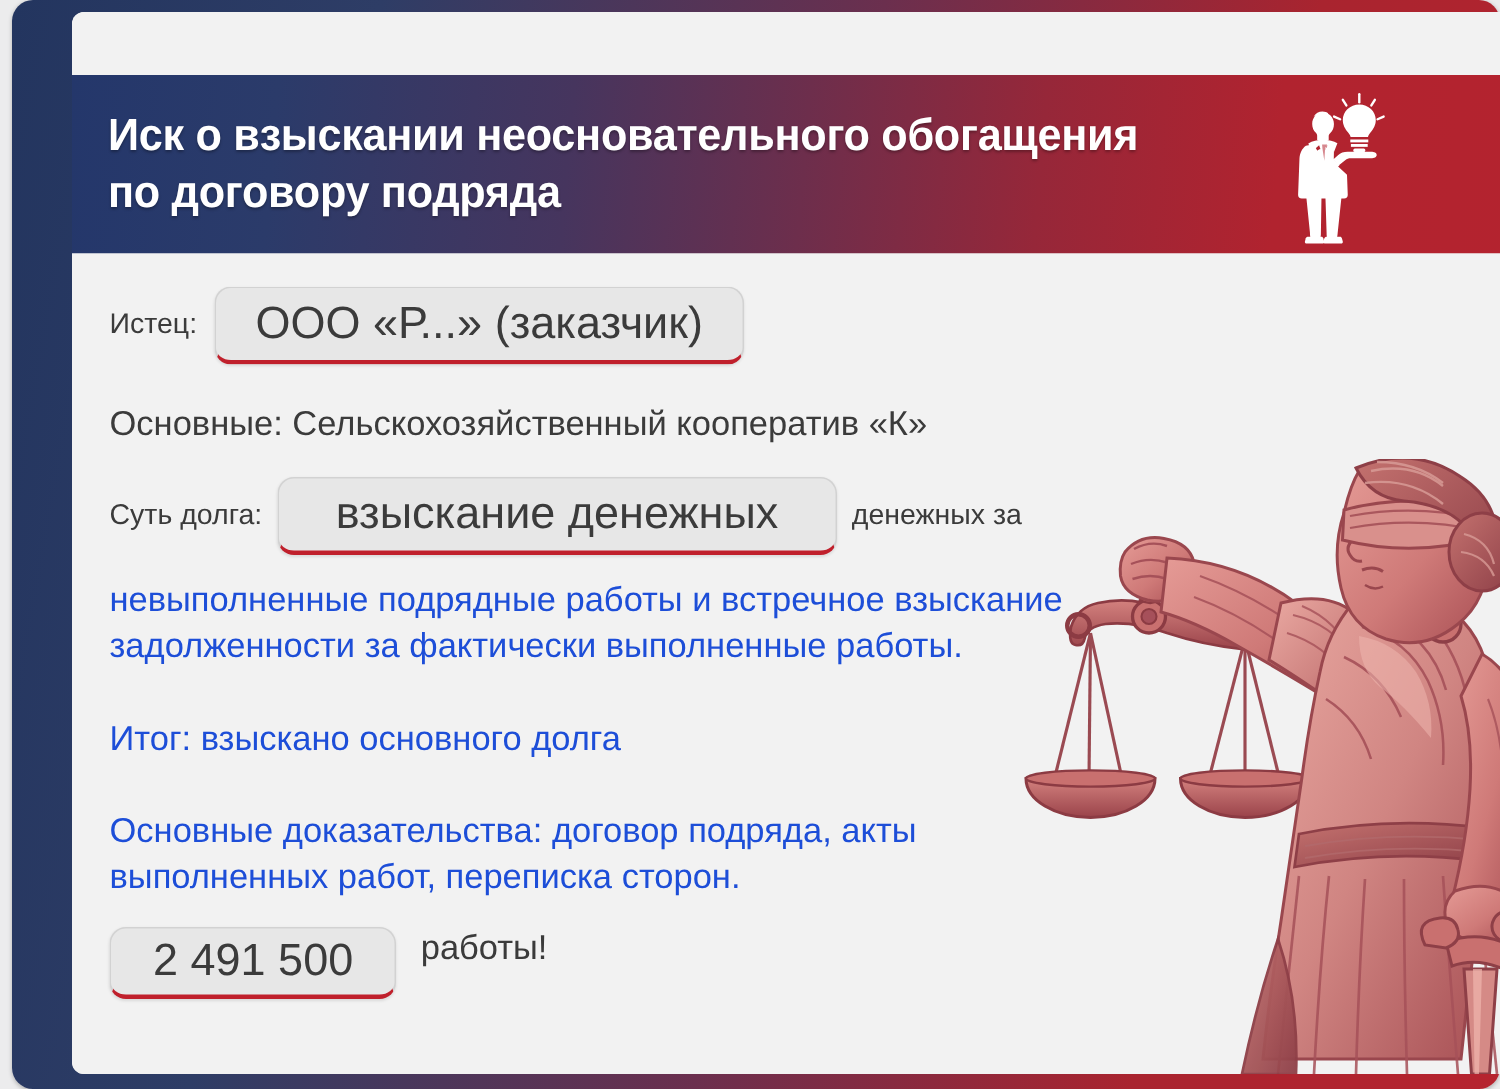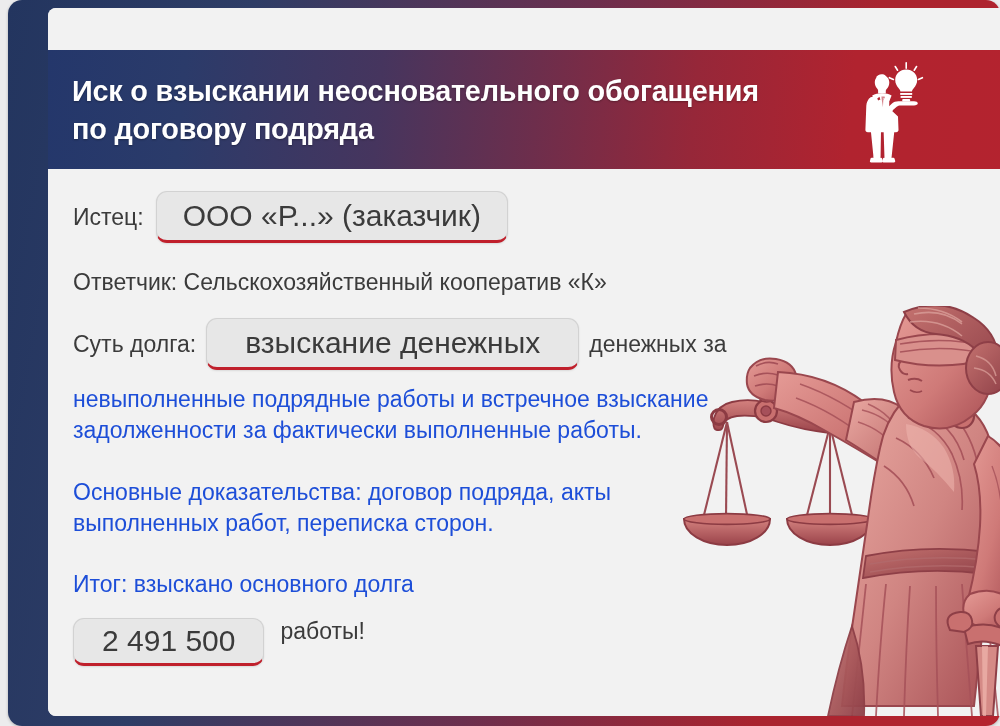--- a/index.html
+++ b/index.html
@@ -110,21 +110,21 @@
     width: 700px;
   }
 
   .row {
     display: flex;
     align-items: center;
     flex-wrap: nowrap;
   }
 
   .lbl {
-    font-size: 23px;
+    font-size: 19px;
     color: #3b3b3b;
     white-space: nowrap;
   }
 
   .chip {
     display: inline-flex;
     align-items: center;
     justify-content: center;
     background: #e7e7e7;
     border: 1px solid #d2d2d2;
@@ -400,33 +400,33 @@
           </svg>
         </div>
 
         <div class="content">
 
           <div class="row">
             <span class="lbl">Истец:</span>
             <span class="chip chip-plaintiff">ООО «Р...» (заказчик)</span>
           </div>
 
-          <div class="line-defendant">Ответчик: Сельскохозяйственный кооператив «К»</div>
+          <div class="line-defendant">Основные: Сельскохозяйственный кооператив «К»</div>
 
           <div class="row row-claim">
             <span class="lbl">Суть долга:</span>
             <span class="chip chip-claim">взыскание денежных</span>
             <span class="lbl">денежных за</span>
           </div>
 
           <div class="para">невыполненные подрядные работы и встречное взыскание задолженности за фактически выполненные работы.</div>
 
+          <div class="para para-result">Итог: взыскано основного долга</div>
+
           <div class="para para-evidence">Основные доказательства: договор подряда, акты выполненных работ, переписка сторон.</div>
-
-          <div class="para para-result">Итог: взыскано основного долга</div>
 
           <div class="row row-amount">
             <span class="chip chip-amount">2 491 500</span>
             <span class="amount-suffix">работы!</span>
           </div>
 
         </div>
       </div>
 
     </div>

